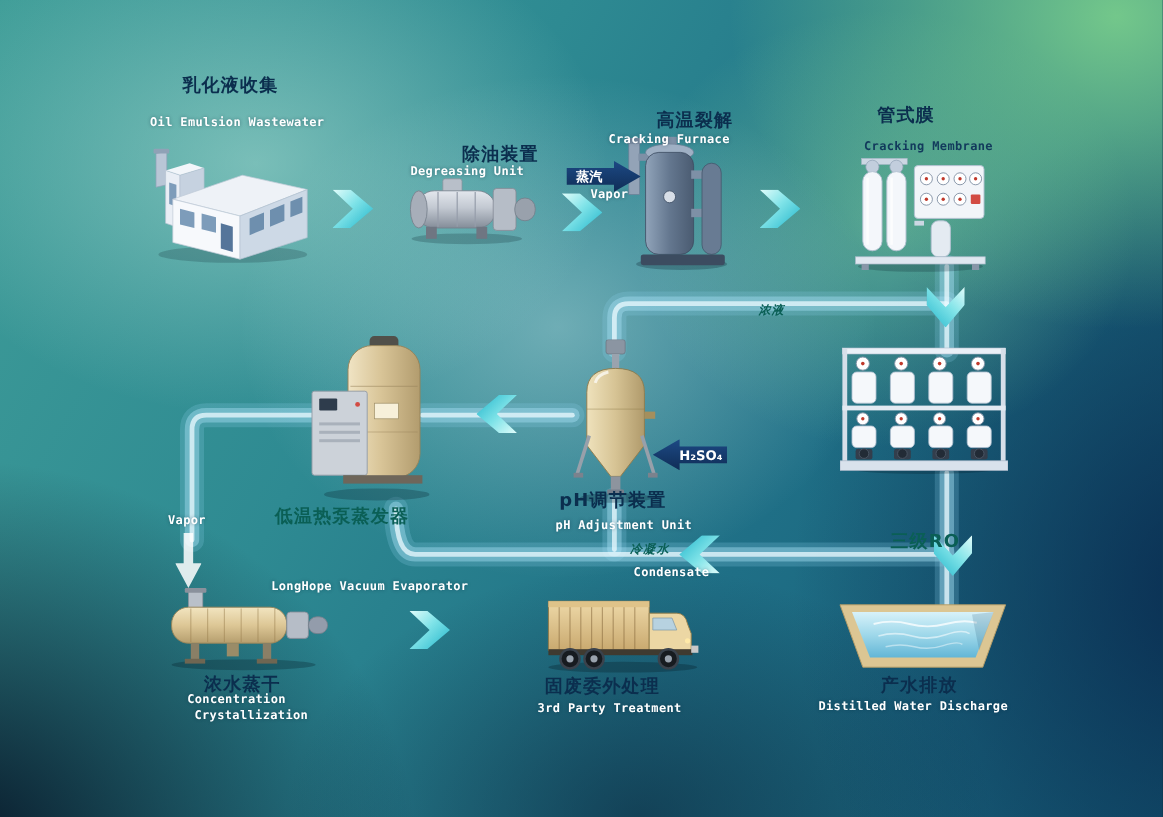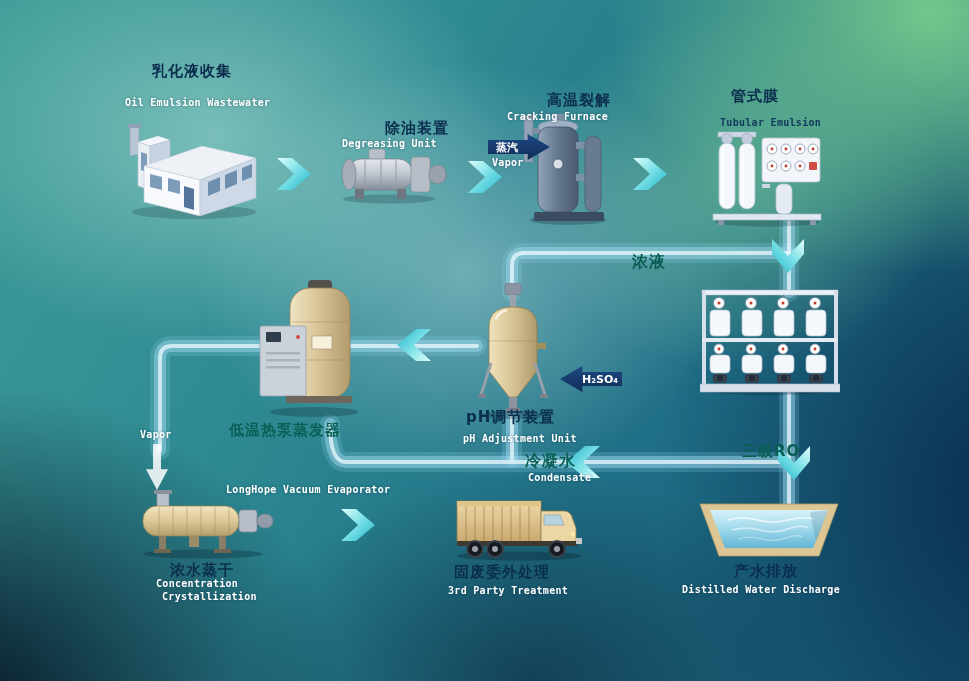--- a/index.html
+++ b/index.html
@@ -14,38 +14,37 @@
       radial-gradient(620px 520px at -5% 105%, rgba(4,12,30,0.95), rgba(4,12,30,0) 64%),
       radial-gradient(560px 640px at 104% 72%, rgba(8,38,76,0.85), rgba(8,38,76,0) 62%),
       radial-gradient(420px 300px at 55% 100%, rgba(10,30,50,0.55), rgba(10,30,50,0) 70%),
       linear-gradient(120deg, #3f9d98 0%, #2e8a92 35%, #1f6f86 65%, #155a74 100%);
   }
   .pipes { position:absolute; left:0; top:0; }
   .equip { position:absolute; }
   .lbl { position:absolute; white-space:nowrap; z-index:5; }
   .zh { font-weight:bold; font-size:15px; color:#0b2e4e; letter-spacing:1px;text-align:right; }
   .zh.teal { color:#0a5f55; }
-  .zh.small { font-size:16px; }
+  .zh.small { font-size:10px;font-style:italic; }
   .en { font-weight:bold; font-size:10px; color:#ffffff; font-family:"DejaVu Sans Mono", monospace; letter-spacing:0.3px; text-shadow:0 0 3px rgba(0,40,60,0.45); }
   .en.dark { color:#123a5c; text-shadow:none; }
   .chev {
     position:absolute; width:34px; height:32px; z-index:4;
     background:linear-gradient(135deg,#e2fdfb 0%, #7fe3e8 45%, #21b5cb 100%);
     clip-path:polygon(0% 0%, 44% 0%, 100% 50%, 44% 100%, 0% 100%, 50% 50%);
     filter:drop-shadow(0 1px 2px rgba(0,60,80,0.35));
   }
   .rot90 { transform:rotate(90deg); }
   .rot180 { transform:rotate(180deg); }
   .darrow {
     position:absolute; height:28px; width:62px; z-index:6; box-sizing:border-box;
     background:linear-gradient(180deg,#1d4a86,#0f2c55);
     color:#fff; display:flex; align-items:center;
     font:bold 11px "DejaVu Sans", sans-serif;
     filter:drop-shadow(0 1px 2px rgba(0,0,0,0.4));
-    margin-left:16px;
   }
   .darrow.right { clip-path:polygon(0 25%, 64% 25%, 64% 4%, 100% 50%, 64% 96%, 64% 75%, 0 75%); padding:0 22px 0 8px; }
   .darrow.left  { clip-path:polygon(100% 25%, 36% 25%, 36% 4%, 0 50%, 36% 96%, 36% 75%, 100% 75%); padding:0 16px 0 22px; }
   .vdown {
     position:absolute; left:146px; top:444px; width:22px; height:46px; z-index:6;
     background:rgba(255,255,255,0.85);
     clip-path:polygon(32% 0, 68% 0, 68% 55%, 100% 55%, 50% 100%, 0 55%, 32% 55%);
   }
 </style>
 </head>
@@ -390,21 +389,21 @@
   <div class="lbl en" style="left:125px; top:97px;">Oil Emulsion Wastewater</div>
 
   <div class="lbl zh" style="left:385px; top:119px;">除油装置</div>
   <div class="lbl en" style="left:342px; top:138px;">Degreasing Unit</div>
 
   <div class="lbl zh" style="left:515px; top:91px;margin-left:32px;">高温裂解</div>
   <div class="lbl en" style="left:507px; top:111px;">Cracking Furnace</div>
   <div class="lbl en" style="left:492px; top:157px;">Vapor</div>
 
   <div class="lbl zh" style="left:731px; top:87px;">管式膜</div>
-  <div class="lbl en dark" style="left:720px; top:117px;">Tubular Emulsion</div>
+  <div class="lbl en dark" style="left:720px; top:117px;">Cracking Membrane</div>
 
   <div class="lbl zh teal" style="left:742px; top:394px;margin-top:48px;">三级RO</div>
 
   <div class="lbl zh" style="left:466px; top:408px;">pH调节装置</div>
   <div class="lbl en" style="left:463px; top:433px;">pH Adjustment Unit</div>
 
   <div class="lbl zh teal" style="left:229px; top:421px;">低温热泵蒸发器</div>
   <div class="lbl en" style="left:226px; top:444px;margin-top:40px;">LongHope Vacuum Evaporator</div>
 
   <div class="lbl zh" style="left:170px; top:561px;">浓水蒸干</div>

